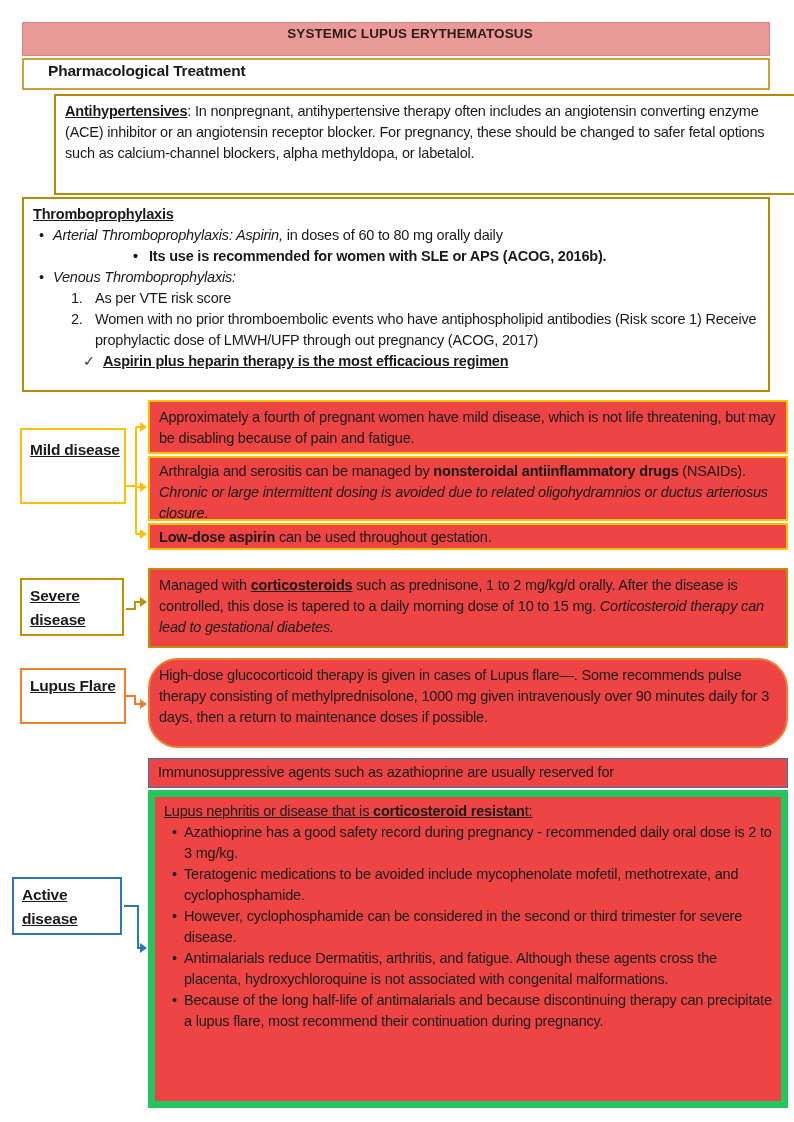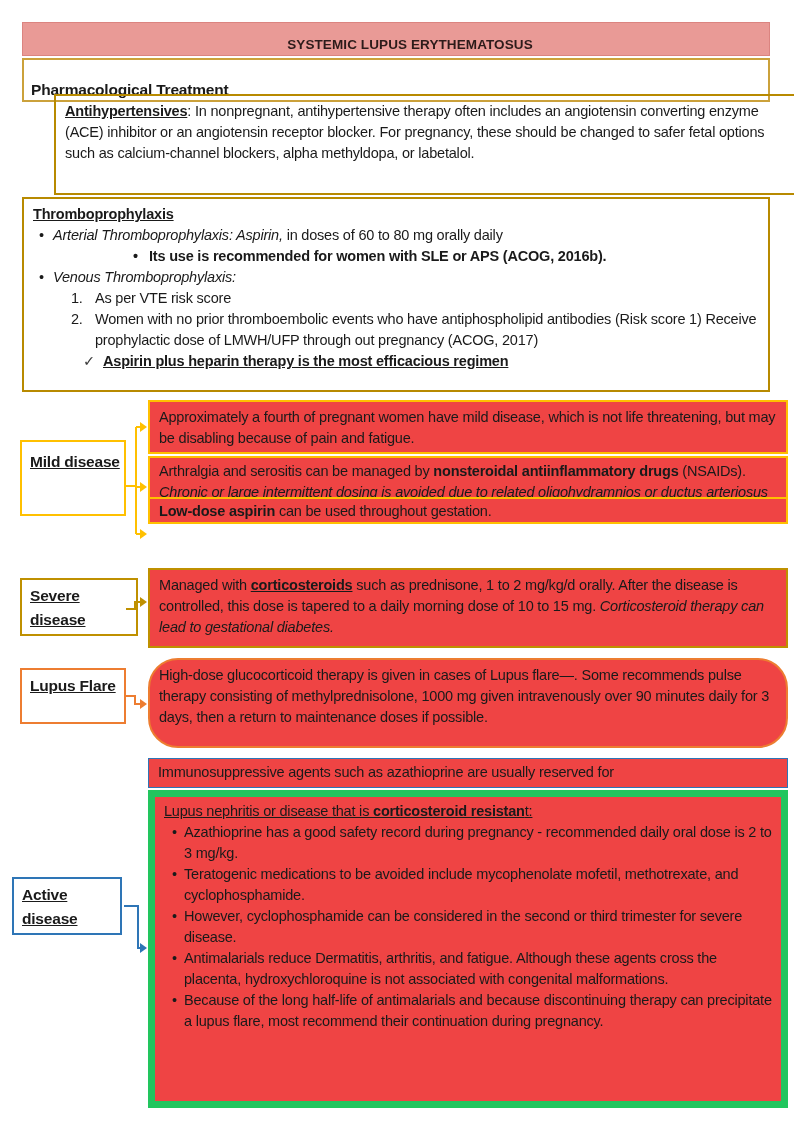--- a/index.html
+++ b/index.html
@@ -18,33 +18,33 @@
     letter-spacing: -0.2px;
     line-height: 21px;
   }
   .abs { position: absolute; }
 
   
   .header-bar {
     left: 22px; top: 22px; width: 748px; height: 34px;
     background: #e99a96;
     border: 1px solid #db8480;
-    display: flex; align-items: flex-end; justify-content: center; padding-left: 28px;
+    display: flex; align-items: flex-start; justify-content: center; padding-left: 28px;
   }
   .header-bar .title {
     font-weight: bold;
     font-size: 13.5px;
     letter-spacing: 0.1px;
     color: #2d1b1a;
   }
   .subtitle-box {
-    left: 22px; top: 58px; width: 748px; height: 44px;
+    left: 22px; top: 58px; width: 748px; height: 32px;
     border: 2px solid #cba13b;
-    display: flex; align-items: flex-end;
-    padding: 0 7px;
+    display: flex; align-items: flex-start;
+    padding: 0 24px;
     font-weight: bold;
     font-size: 15.5px;
   }
   .anti-box {
     left: 22px; top: 94px; width: 748px; height: 101px;
     border: 2px solid #b88a00;
     padding: 5px 9px;
     margin-left: 32px;
   }
   .thrombo-box {
@@ -81,22 +81,22 @@
   .active2-border { border: 7px solid #22c55e; }
 
   .label-box {
     background: #ffffff;
     font-weight: bold;
     font-size: 15.5px;
     text-decoration: underline;
     padding: 4px 0 0 8px;
     line-height: 24px;
   }
-  .label-mild   { left: 20px; top: 440px; width: 106px; height: 76px; border: 2px solid #ffc000; padding-top: 8px; }
-  .label-severe { left: 20px; top: 578px; width: 118px; height: 58px; border: 2px solid #bf9000; }
+  .label-mild   { left: 20px; top: 428px; width: 106px; height: 76px; border: 2px solid #ffc000; padding-top: 8px; }
+  .label-severe { left: 20px; top: 578px; width: 104px; height: 58px; border: 2px solid #bf9000; }
   .label-flare  { left: 20px; top: 668px; width: 106px; height: 56px; border: 2px solid #ed7d31; }
   .label-active { left: 12px; top: 877px; width: 110px; height: 58px; border: 2px solid #2e75b6; }
 
   .active2-border .heading { text-decoration: underline; }
   .active2-border .bullet-row .marker { width: 20px; padding-left: 8px; }
 
   .connector-layer {
     left: 0; top: 0; width: 794px; height: 1122px;
     pointer-events: none;
   }
@@ -145,21 +145,21 @@
       <span class="txt b u">Aspirin plus heparin therapy is the most efficacious regimen</span>
     </div>
   </div>
 
   <div class="abs flowbox mild-border" style="top:400px; height:54px; padding-top:5px;">
     <span>Approximately a fourth of pregnant women have mild disease, which is not life threatening, but may be disabling because of pain and fatigue.</span>
   </div>
   <div class="abs flowbox mild-border" style="top:456px; height:65px;">
     <span>Arthralgia and serositis can be managed by </span><span class="b">nonsteroidal antiinflammatory drugs</span><span> (NSAIDs). </span><span class="i">Chronic or large intermittent dosing is avoided due to related oligohydramnios or ductus arteriosus closure</span><span>.</span>
   </div>
-  <div class="abs flowbox mild-border" style="top:497px; height:27px; padding-top:2px;">
+  <div class="abs flowbox mild-border" style="top:523px; height:27px; padding-top:2px;">
     <span class="b">Low-dose aspirin</span><span> can be used throughout gestation.</span>
   </div>
   <div class="abs label-box label-mild">
     <span>Mild disease</span>
   </div>
 
   <div class="abs flowbox severe-border" style="top:568px; height:80px; padding-top:5px;">
     <span>Managed with </span><span class="b u">corticosteroids</span><span> such as prednisone, 1 to 2 mg/kg/d orally. After the disease is controlled, this dose is tapered to a daily morning dose of 10 to 15 mg. </span><span class="i">Corticosteroid therapy can lead to gestational diabetes.</span>
   </div>
   <div class="abs label-box label-severe">

